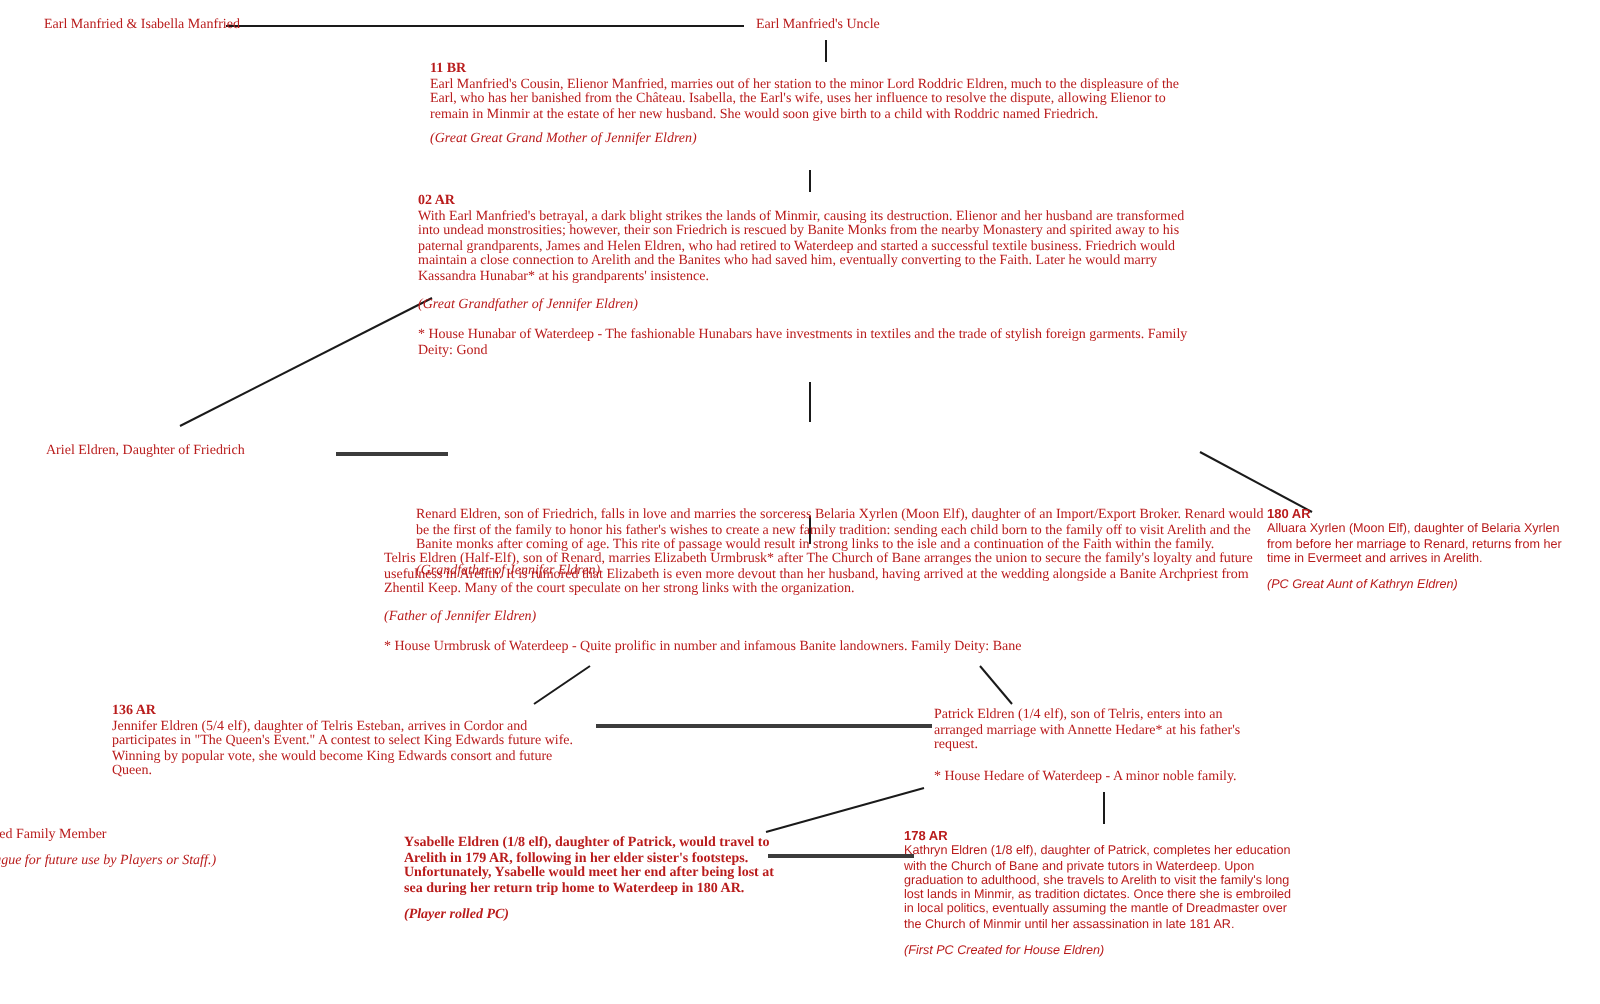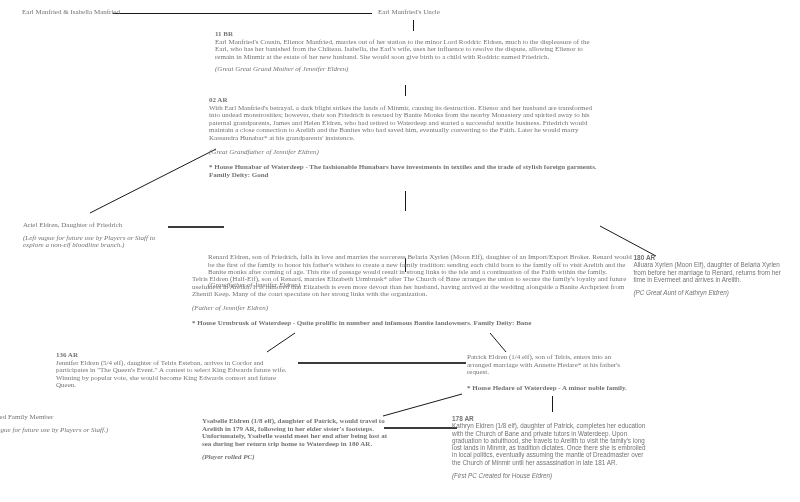--- a/index.html
+++ b/index.html
@@ -4,33 +4,33 @@
 <title>Family Tree Diagram</title>
 <style>
   html,body{margin:0;padding:0;}
   body{background:#ffffff;}
   .canvas{
     position:relative;
     width:800px;height:502px;
     background:#ffffff;
     overflow:hidden;
     font-family:"Liberation Serif", serif;
-    color:#737373;
+    color:#b91c1c;
   }
   .connectors{position:absolute;left:0;top:0;width:800px;height:502px;}
   .node{
     position:absolute;
     transform:translateX(-50%);
     font-size:7px;
     line-height:7.6px;
   }
   .node .era{font-weight:bold;}
   .node .title{font-weight:normal;}
   .node .note{font-style:italic;margin-top:6px;}
-  .node .house{font-weight:bold;margin-top:8px;}
+  .node .house{font-weight:normal;margin-top:8px;}
   .rootlabel{
     position:absolute;
     font-size:7px;line-height:8px;
     white-space:nowrap;
   }
   .sans{font-family:"Liberation Sans", sans-serif;font-size:6.3px;line-height:7.3px;}
   .sans .era{font-size:6.5px;}
 
   
   #node-gen1{left:405px;top:31px;width:380px;}
@@ -89,21 +89,20 @@
 
   <div class="node" id="node-gen2">
     <div class="era">02 AR</div>
     <div class="body">With Earl Manfried's betrayal, a dark blight strikes the lands of Minmir, causing its destruction. Elienor and her husband are transformed into undead monstrosities; however, their son Friedrich is rescued by Banite Monks from the nearby Monastery and spirited away to his paternal grandparents, James and Helen Eldren, who had retired to Waterdeep and started a successful textile business. Friedrich would maintain a close connection to Arelith and the Banites who had saved him, eventually converting to the Faith. Later he would marry Kassandra Hunabar* at his grandparents' insistence.</div>
     <div class="note">(Great Grandfather of Jennifer Eldren)</div>
     <div class="house">* House Hunabar of Waterdeep - The fashionable Hunabars have investments in textiles and the trade of stylish foreign garments. Family Deity: Gond</div>
   </div>
 
   <div class="node" id="node-ariel">
     <div class="title">Ariel Eldren, Daughter of Friedrich</div>
-    <div class="note">(Left vague for future use by Players or Staff to explore a non-elf bloodline branch.)</div>
   </div>
 
   <div class="node" id="node-renard">
     <div class="body">Renard Eldren, son of Friedrich, falls in love and marries the sorceress Belaria Xyrlen (Moon Elf), daughter of an Import/Export Broker. Renard would be the first of the family to honor his father's wishes to create a new family tradition: sending each child born to the family off to visit Arelith and the Banite monks after coming of age. This rite of passage would result in strong links to the isle and a continuation of the Faith within the family.</div>
     <div class="note">(Grandfather of Jennifer Eldren)</div>
   </div>
 
   <div class="node sans" id="node-alluara">
     <div class="era">180 AR</div>
     <div class="body">Alluara Xyrlen (Moon Elf), daughter of Belaria Xyrlen from before her marriage to Renard, returns from her time in Evermeet and arrives in Arelith.</div>

